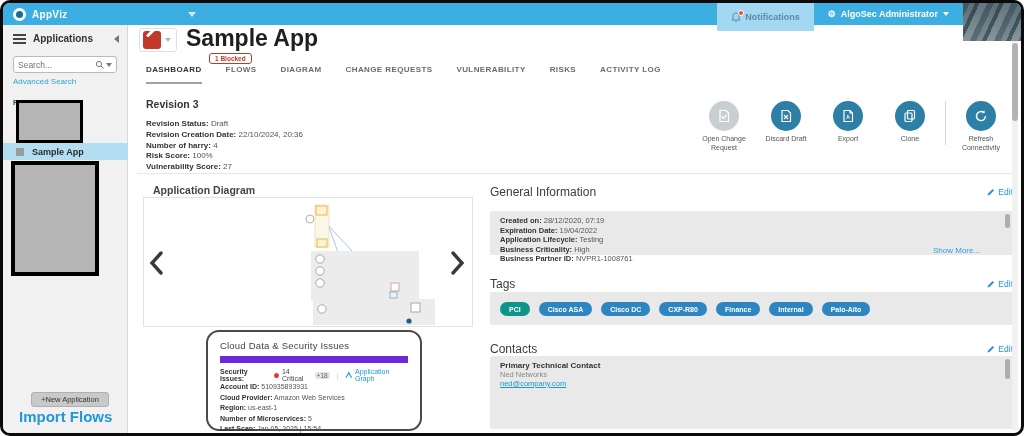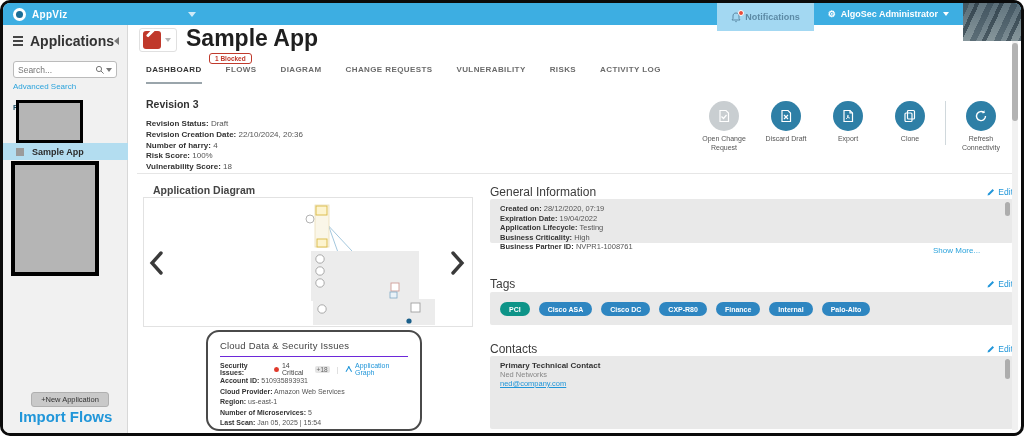--- a/index.html
+++ b/index.html
@@ -32,21 +32,21 @@
   .avatar-photo { width:58px; height:38px; background:
             repeating-linear-gradient(115deg,#8a9aa3 0 6px,#b9c4c9 6px 11px,#6f7f88 11px 15px,#c9d2d4 15px 22px),
             linear-gradient(#7c8e98,#aab6ba); background-blend-mode:multiply; }
 
   
   .sidebar { position:absolute; top:22px; left:0; width:125px; bottom:0; background:#f1f1f1;
              border-right:1px solid #d8d8d8; }
   .sb-head { display:flex; align-items:center; padding:8px 8px 6px 10px; }
   .hamburger { width:13px; display:flex; flex-direction:column; gap:2px; margin-right:7px; }
   .hamburger i { display:block; height:2px; background:#444; }
-  .sb-title { font-size:14px; font-weight:bold; color:#333; flex:1; }
+  .sb-title { font-size:10px; font-weight:bold; color:#333; flex:1; }
   .collapse-arrow { width:0; height:0; border-top:4px solid transparent; border-bottom:4px solid transparent;
              border-right:5px solid #777; }
   .search-box { margin:6px 10px 0 10px; height:17px; background:#fff; border:1px solid #bbb; border-radius:3px;
              display:flex; align-items:center; padding:0 4px; }
   .search-box input { flex:1; border:none; outline:none; font-size:8.5px; color:#555; width:60px;
              font-family:"Liberation Sans", sans-serif; background:transparent; }
   .search-icons { display:flex; align-items:center; gap:1px; }
   .adv-search { margin:4px 0 0 10px; font-size:8px; color:#2ba3dc; cursor:pointer; }
   .recent-row { margin:12px 0 0 10px; font-size:7.5px; }
   .recent-b { font-weight:bold; color:#1a4e66; }
@@ -103,21 +103,21 @@
   .diag-panel { position:absolute; left:140px; top:194px; width:330px; height:130px; background:#fff;
          border:1px solid #e2e2e2; }
   .nav-chevron { position:absolute; top:248px; cursor:pointer; }
   .nav-chevron svg { display:block; }
   .chev-left { left:146px; } .chev-right { left:448px; }
   .diag-svg { position:absolute; left:140px; top:196px; }
 
   
   .cloud-card { position:absolute; left:203px; top:327px; width:216px; height:101px; background:#fff;
          border:2px solid #4a4a4a; border-radius:13px; padding:8px 12px 6px 12px; z-index:5; }
-  .cc-title { font-size:9.5px; color:#444; letter-spacing:.2px; padding-bottom:5px; border-bottom:1px solid #6d28d9; }
+  .cc-title { font-size:9.5px; color:#444; letter-spacing:.2px; padding-bottom:5px; border-bottom:7px solid #6d28d9; }
   .cc-body { padding-top:5px; }
   .cc-field { font-size:7px; line-height:1.5; color:#555; }
   .cc-sec-row { display:flex; align-items:center; gap:3px; font-size:7px; }
   .red-dot { width:5px; height:5px; border-radius:50%; background:#e0392b; display:inline-block; }
   .crit-text { color:#444; }
   .plus-badge { background:#e4e4e4; border-radius:2px; padding:0 2px; font-size:6.5px; color:#666; }
   .cc-sep { color:#ccc; margin:0 4px; }
   .graph-link { color:#2196d9; cursor:pointer; display:flex; align-items:center; gap:2px; }
 
   
@@ -222,21 +222,21 @@
     <span class="tab">RISKS</span>
     <span class="tab">ACTIVITY LOG</span>
   </div>
 
   <div class="revision">
     <div class="rev-title">Revision 3</div>
     <div class="rev-field"><span class="fl">Revision Status:</span> <span>Draft</span></div>
     <div class="rev-field"><span class="fl">Revision Creation Date:</span> <span>22/10/2024, 20:36</span></div>
     <div class="rev-field"><span class="fl">Number of harry:</span> <span>4</span></div>
     <div class="rev-field"><span class="fl">Risk Score:</span> <span>100%</span></div>
-    <div class="rev-field"><span class="fl">Vulnerability Score:</span> <span>18</span></div>
+    <div class="rev-field"><span class="fl">Vulnerability Score:</span> <span>27</span></div>
   </div>
 
   <div class="actions">
     <div class="action">
       <span class="action-circle disabled">
         <svg width="14" height="14" viewBox="0 0 14 14">
             <path d="M3 1.5h6l2.5 2.5v8.5H3z" fill="none" stroke="#fff" stroke-width="1.2"></path>
             <path d="M4.5 7.5l2 2 3-3.5" fill="none" stroke="#fff" stroke-width="1.2"></path>
           </svg>
       </span>
@@ -351,21 +351,21 @@
 
   <div class="rc-header" style="top:182px">
     <span class="rc-title">General Information</span>
     <span class="edit-link">
       <svg width="8" height="8" viewBox="0 0 8 8">
           <path d="M0.5 7.5l.6-2L5.6 1l1.4 1.4-4.5 4.5z" fill="#2196d9"></path>
         </svg>
       <span>Edit</span>
     </span>
   </div>
-  <div class="gray-box" style="top:196px; height:44px;">
+  <div class="gray-box" style="top:208px; height:44px;">
     <div class="gi-field"><span class="fl">Created on:</span> <span>28/12/2020, 07:19</span></div>
     <div class="gi-field"><span class="fl">Expiration Date:</span> <span>19/04/2022</span></div>
     <div class="gi-field"><span class="fl">Application Lifecycle:</span> <span>Testing</span></div>
     <div class="gi-field"><span class="fl">Business Criticality:</span> <span>High</span></div>
     <div class="gi-field"><span class="fl">Business Partner ID:</span> <span>NVPR1-1008761</span></div>
     <span class="inner-scroll" style="height:14px"></span>
   </div>
   <div class="show-more" style="left:930px; top:243px;">Show More...</div>
 
   <div class="rc-header" style="top:274px">

